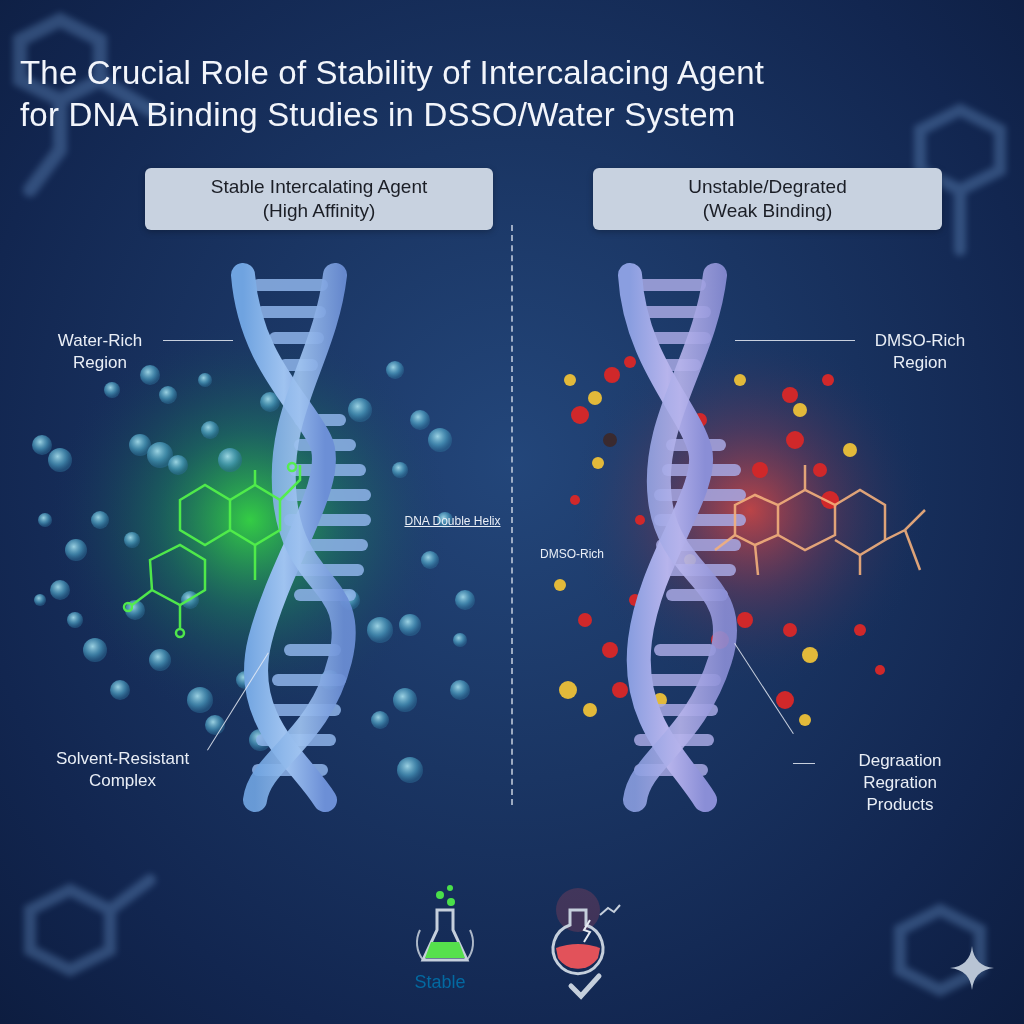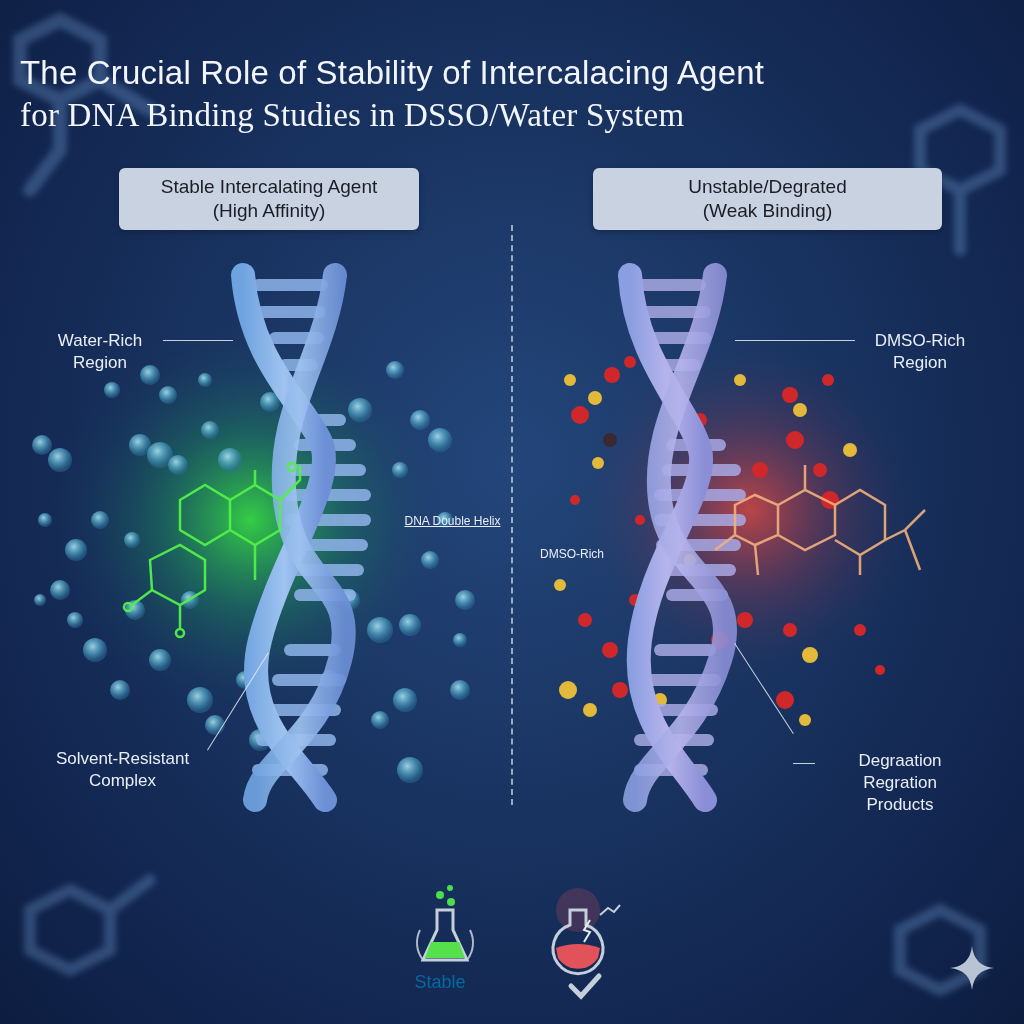--- a/index.html
+++ b/index.html
@@ -8,28 +8,28 @@
     position: relative;
     font-family: "Liberation Sans", "DejaVu Sans", sans-serif;
     background: radial-gradient(ellipse at 50% 45%, #23467a 0%, #1a3563 40%, #122650 75%, #0d1d40 100%);
     color: #ffffff;
   }
   .bg-mol { position: absolute; opacity: 0.35; filter: blur(3px); }
   .title {
     position: absolute; left: 0; top: 52px; width: 908px; 
     font-size: 33px; line-height: 42px; color: #f2f5fb; letter-spacing: 0.2px; margin-left: 20px;
   }
-  .title .l2 { display: block; padding-right: 64px; font-family: Liberation Serif, serif; }
+  .title .l2 { display: block; padding-right: 64px; }
   .panel-label {
     position: absolute; top: 168px; height: 62px;
     background: #c8d2e0; border-radius: 6px; color: #1b1e26;
     text-align: center; font-size: 19px; line-height: 24px; padding-top: 7px;
     box-shadow: 0 2px 6px rgba(0,0,0,0.25);
   }
-  .panel-left { left: 119px; width: 300px; }
+  .panel-left { left: 145px; width: 348px; }
   .panel-right { left: 593px; width: 349px; }
   .divider {
     position: absolute; left: 511px; top: 225px; height: 580px; width: 0;
     border-left: 2px dashed rgba(200,210,225,0.75);
   }
   .callout { position: absolute; font-size: 17px; line-height: 22px; color: #e9eef6; text-align: center; }
   .callout.small { font-size: 12px; line-height: 14px; }
   .leader { position: absolute; height: 1px; background: rgba(230,235,245,0.85); transform-origin: 0 0; }
   .scene { position: absolute; left: 0; top: 0; width: 1024px; height: 1024px; }
   .icon-wrap { position: absolute; }

